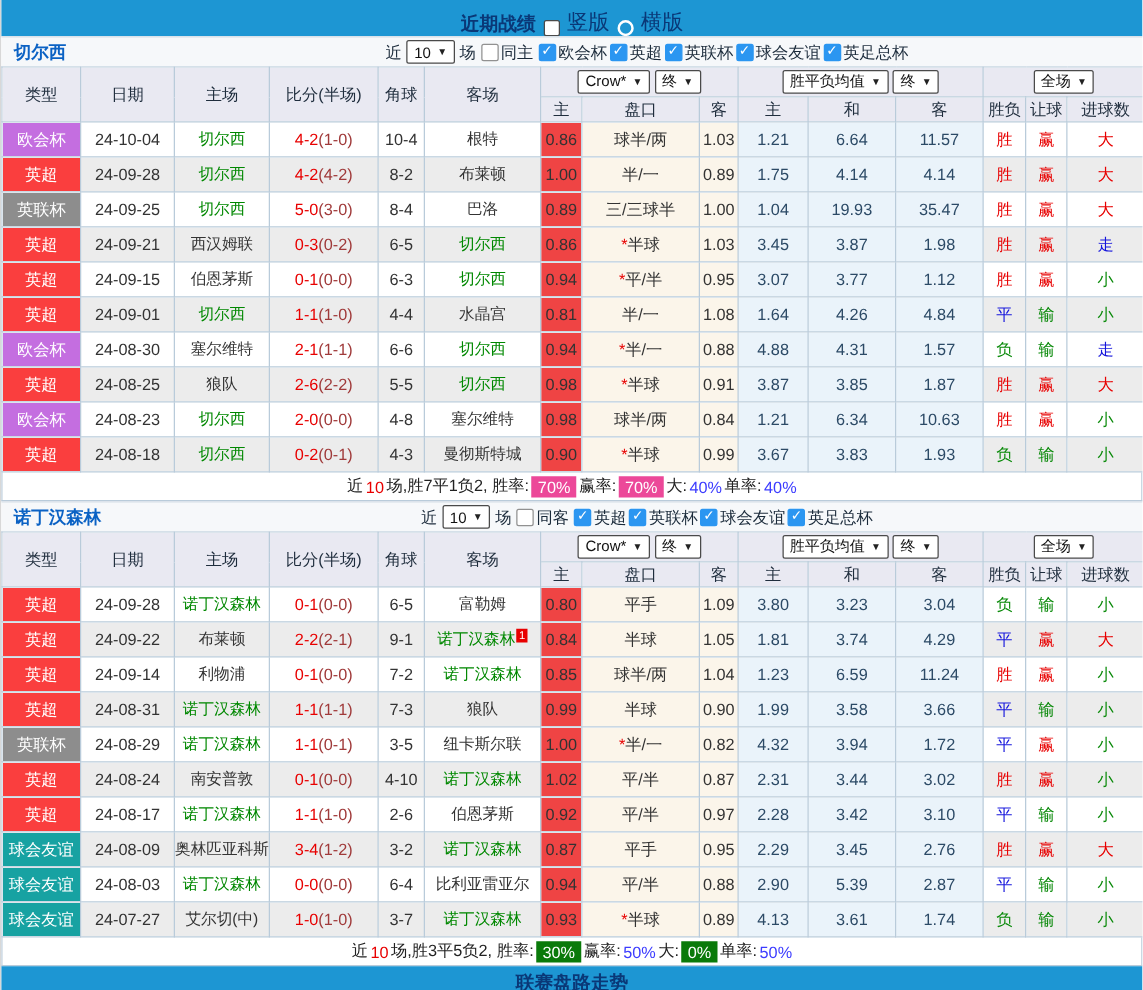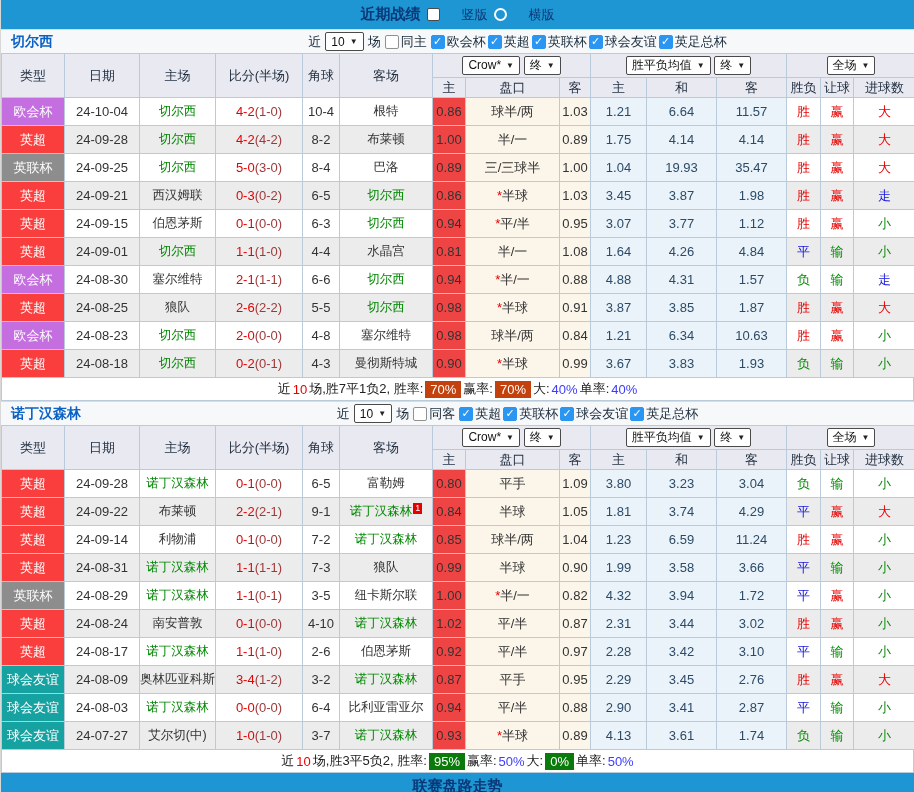--- a/index.html
+++ b/index.html
@@ -2,27 +2,27 @@
 <html><head>
 <meta charset="utf-8">
 <style>
   * { box-sizing: border-box; }
   body {
     margin: 0; width: 914px; height: 792px; overflow: hidden;
     font-family: "Liberation Sans", sans-serif; background: #fff;
     border-left: 1px solid #d8d8d8;
   }
   
-  .bluebar { background: #1d96d3; display: flex; align-items: center; justify-content: center; gap: 6px; }
+  .bluebar { background: #1d96d3; display: flex; align-items: flex-end; justify-content: center; gap: 6px; }
   .topbar { height: 29px; }
   .bar-title { color: #0a3877; font-weight: bold; font-size: 15px; }
   .radio { display: inline-block; border-radius: 50%; }
   .radio.sel { width: 13px; height: 13px; background: #fff; }
   .radio.unsel { width: 13px; height: 13px; border: 2px solid #fff; background: transparent; }
-  .radio-label { color: #0a3877; font-size: 13px; margin-left: 16px; }
+  .radio-label { color: #0a3877; font-size: 17px; }
   .footer-bar { height: 30px; align-items: flex-start; padding-top: 4px; }
 
   
   .section-bar { position: relative; height: 24px; background: #f6f8fa; display: flex; align-items: center; border-top: 1px solid #d4dde6; }
   .team-name { position: absolute; left: 10px; color: #0b62c4; font-weight: bold; font-size: 14px; }
   .filters { margin: 0 auto; display: flex; align-items: center; gap: 4px; font-size: 13px; color: #1a2a3a; padding-left: 120px; }
   .sel { display: inline-flex; align-items: center; gap: 5px; border: 1px solid #4a4a4a; border-radius: 2px; background: #fff; height: 19px; padding: 0 5px; font-size: 12px; color: #111; }
   .sel .caret { font-size: 8px; color: #222; }
   .cb { width: 14px; height: 14px; border: 1px solid #919191; border-radius: 2px; background: #fff; display: inline-flex; align-items: center; justify-content: center; font-size: 11px; color: #fff; line-height: 1; }
   .cb.on { background: #2b96f1; border-color: #2b96f1; }
@@ -43,21 +43,21 @@
   td.team.focus { color: #008800; }
   .score-main { color: #e80000; }
   .score-half { color: #a03a3a; }
   .star { color: #e80000; }
   .sup { background: #e80000; color: #fff; font-size: 9px; padding: 0 2px; vertical-align: top; margin-left: 1px; line-height: 11px; display: inline-block; }
 
   
   .summary { height: 23px; border: 1px solid #b9cbda; border-top: none; display: flex; align-items: center; justify-content: center; gap: 2px; font-size: 13px; color: #222; }
   .seg-red-text { color: #e80000; }
   .seg-blue-text { color: #3c3cff; }
-  .seg-red-badge { background: #c2410c; color: #fff; padding: 1px 5px; }
+  .seg-red-badge { background: #ec4899; color: #fff; padding: 1px 5px; }
   .seg-green-badge { background: #0a7a0a; color: #fff; padding: 1px 5px; }
 </style>
 </head>
 <body>
 
 <div class="bluebar topbar">
   <span class="bar-title">近期战绩</span>
   <span class="radio sel"></span>
   <span class="radio-label">竖版</span>
   <span class="radio unsel"></span>
@@ -595,21 +595,21 @@
             <td class="c-type" style="background: rgb(23, 162, 162);">球会友谊</td>
             <td class="w">24-08-03</td>
             <td class="w team focus">诺丁汉森林</td>
             <td class="w"><span class="score-main">0-0</span><span class="score-half">(0-0)</span></td>
             <td class="w">6-4</td>
             <td class="w team">比利亚雷亚尔</td>
             <td class="ow">0.94</td>
             <td class="cream">平/半</td>
             <td class="cream">0.88</td>
             <td class="bluebg">2.90</td>
-            <td class="bluebg">3.41</td>
+            <td class="bluebg">5.39</td>
             <td class="bluebg">2.87</td>
             <td class="w" style="color: rgb(20, 20, 220);">平</td>
             <td class="w" style="color: rgb(10, 138, 10);">输</td>
             <td class="w" style="color: rgb(10, 138, 10);">小</td>
           </tr>
           <tr>
             <td class="c-type" style="background: rgb(23, 162, 162);">球会友谊</td>
             <td class="w">24-07-27</td>
             <td class="w team">艾尔切(中)</td>
             <td class="w"><span class="score-main">1-0</span><span class="score-half">(1-0)</span></td>
@@ -624,21 +624,21 @@
             <td class="w" style="color: rgb(10, 138, 10);">负</td>
             <td class="w" style="color: rgb(10, 138, 10);">输</td>
             <td class="w" style="color: rgb(10, 138, 10);">小</td>
           </tr>
         </tbody>
     </table>
     <div class="summary">
         <span>近</span>
         <span class="seg-red-text">10</span>
         <span>场,胜3平5负2, 胜率:</span>
-        <span class="seg-green-badge">95%</span>
+        <span class="seg-green-badge">30%</span>
         <span> 赢率:</span>
         <span class="seg-blue-text">50%</span>
         <span> 大:</span>
         <span class="seg-green-badge">0%</span>
         <span> 单率:</span>
         <span class="seg-blue-text">50%</span>
       </div>
   </div>
 </div>
 

